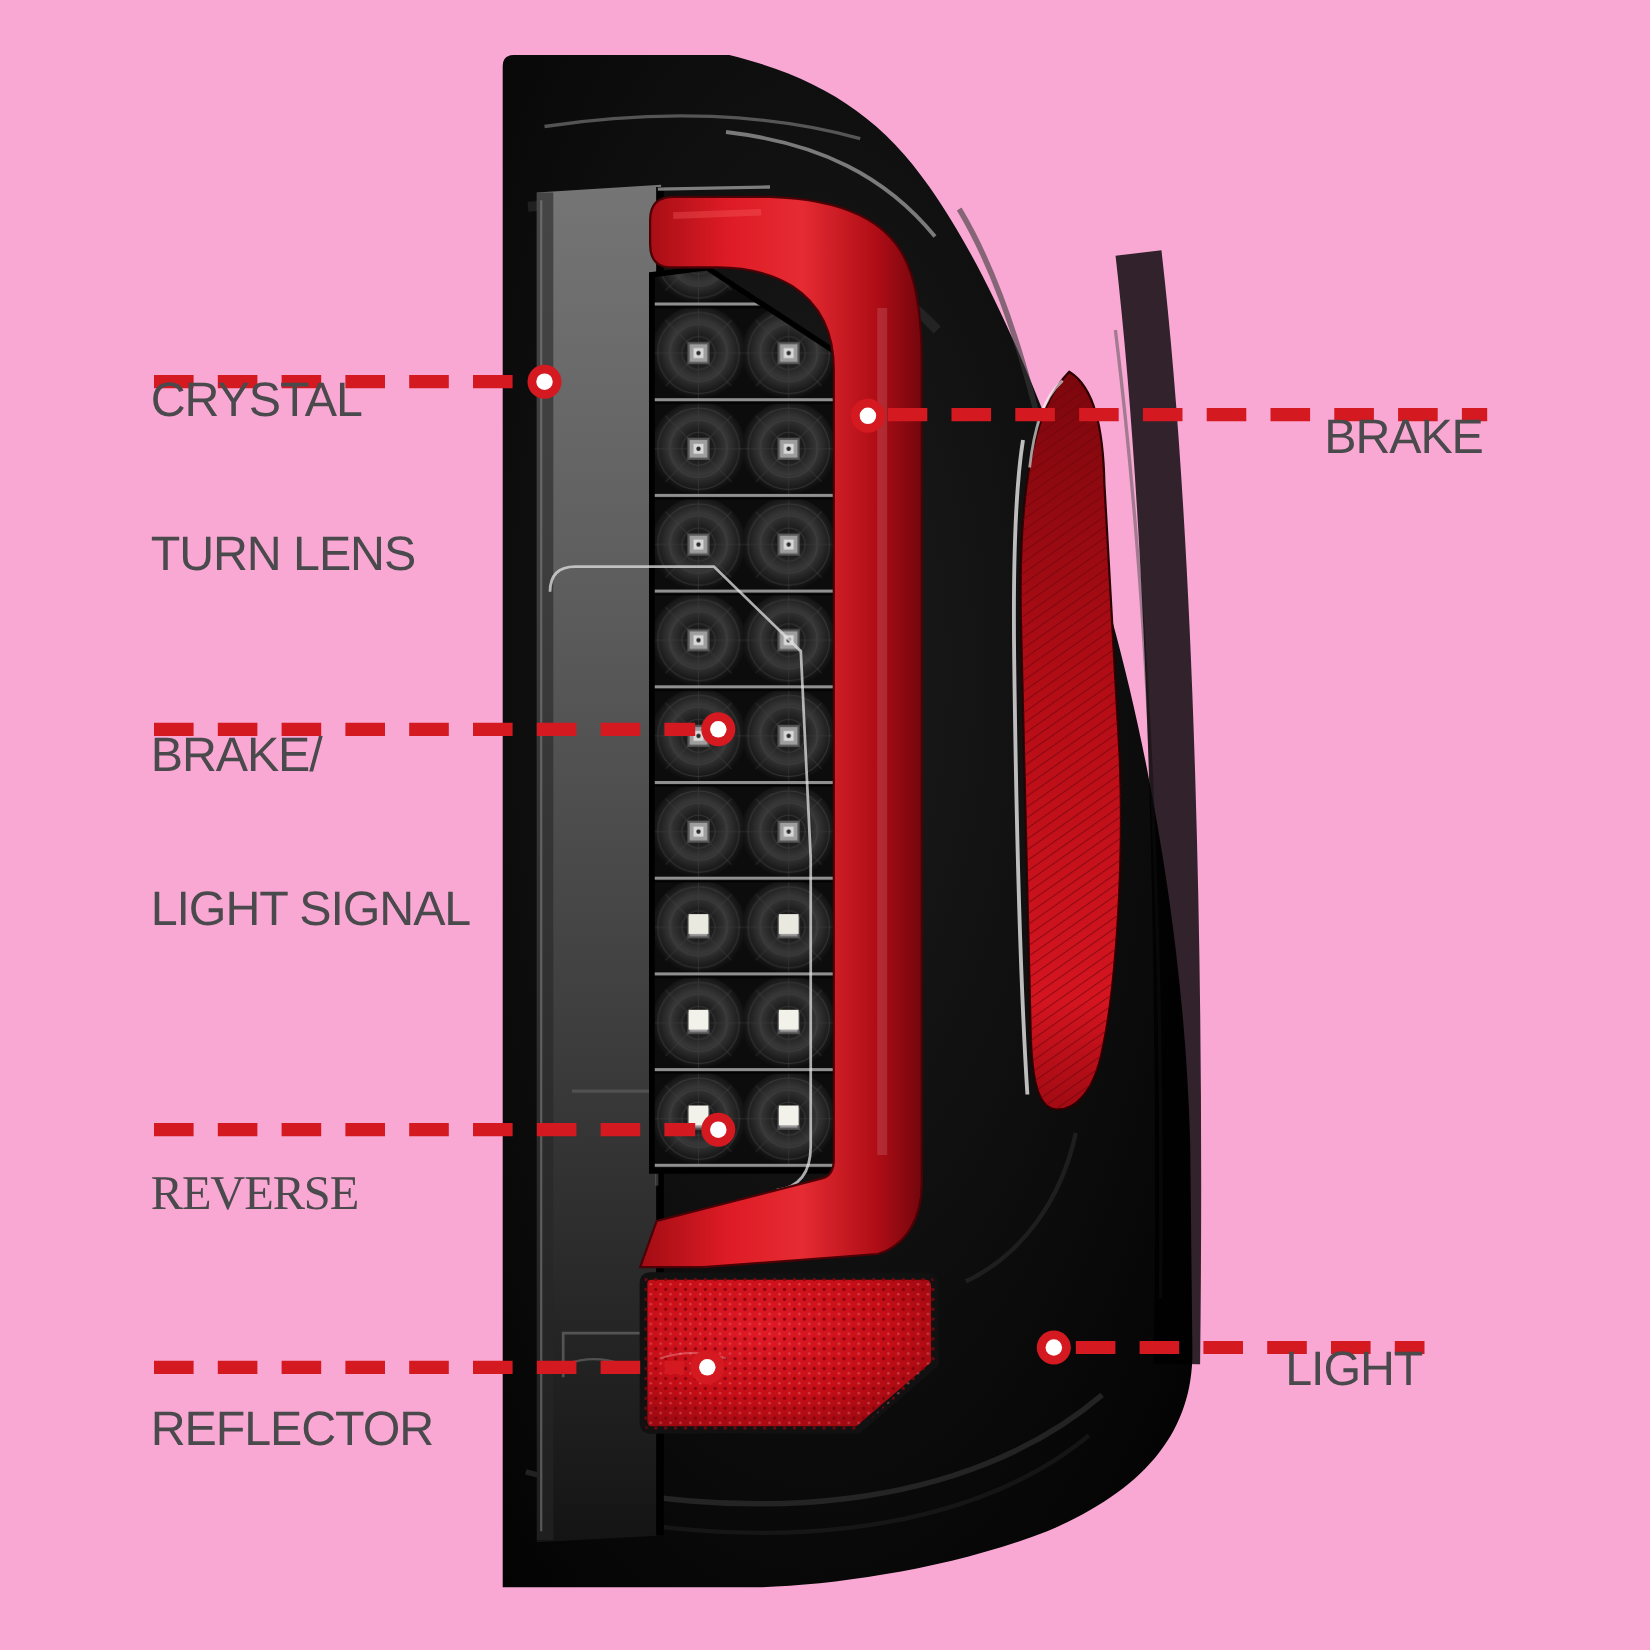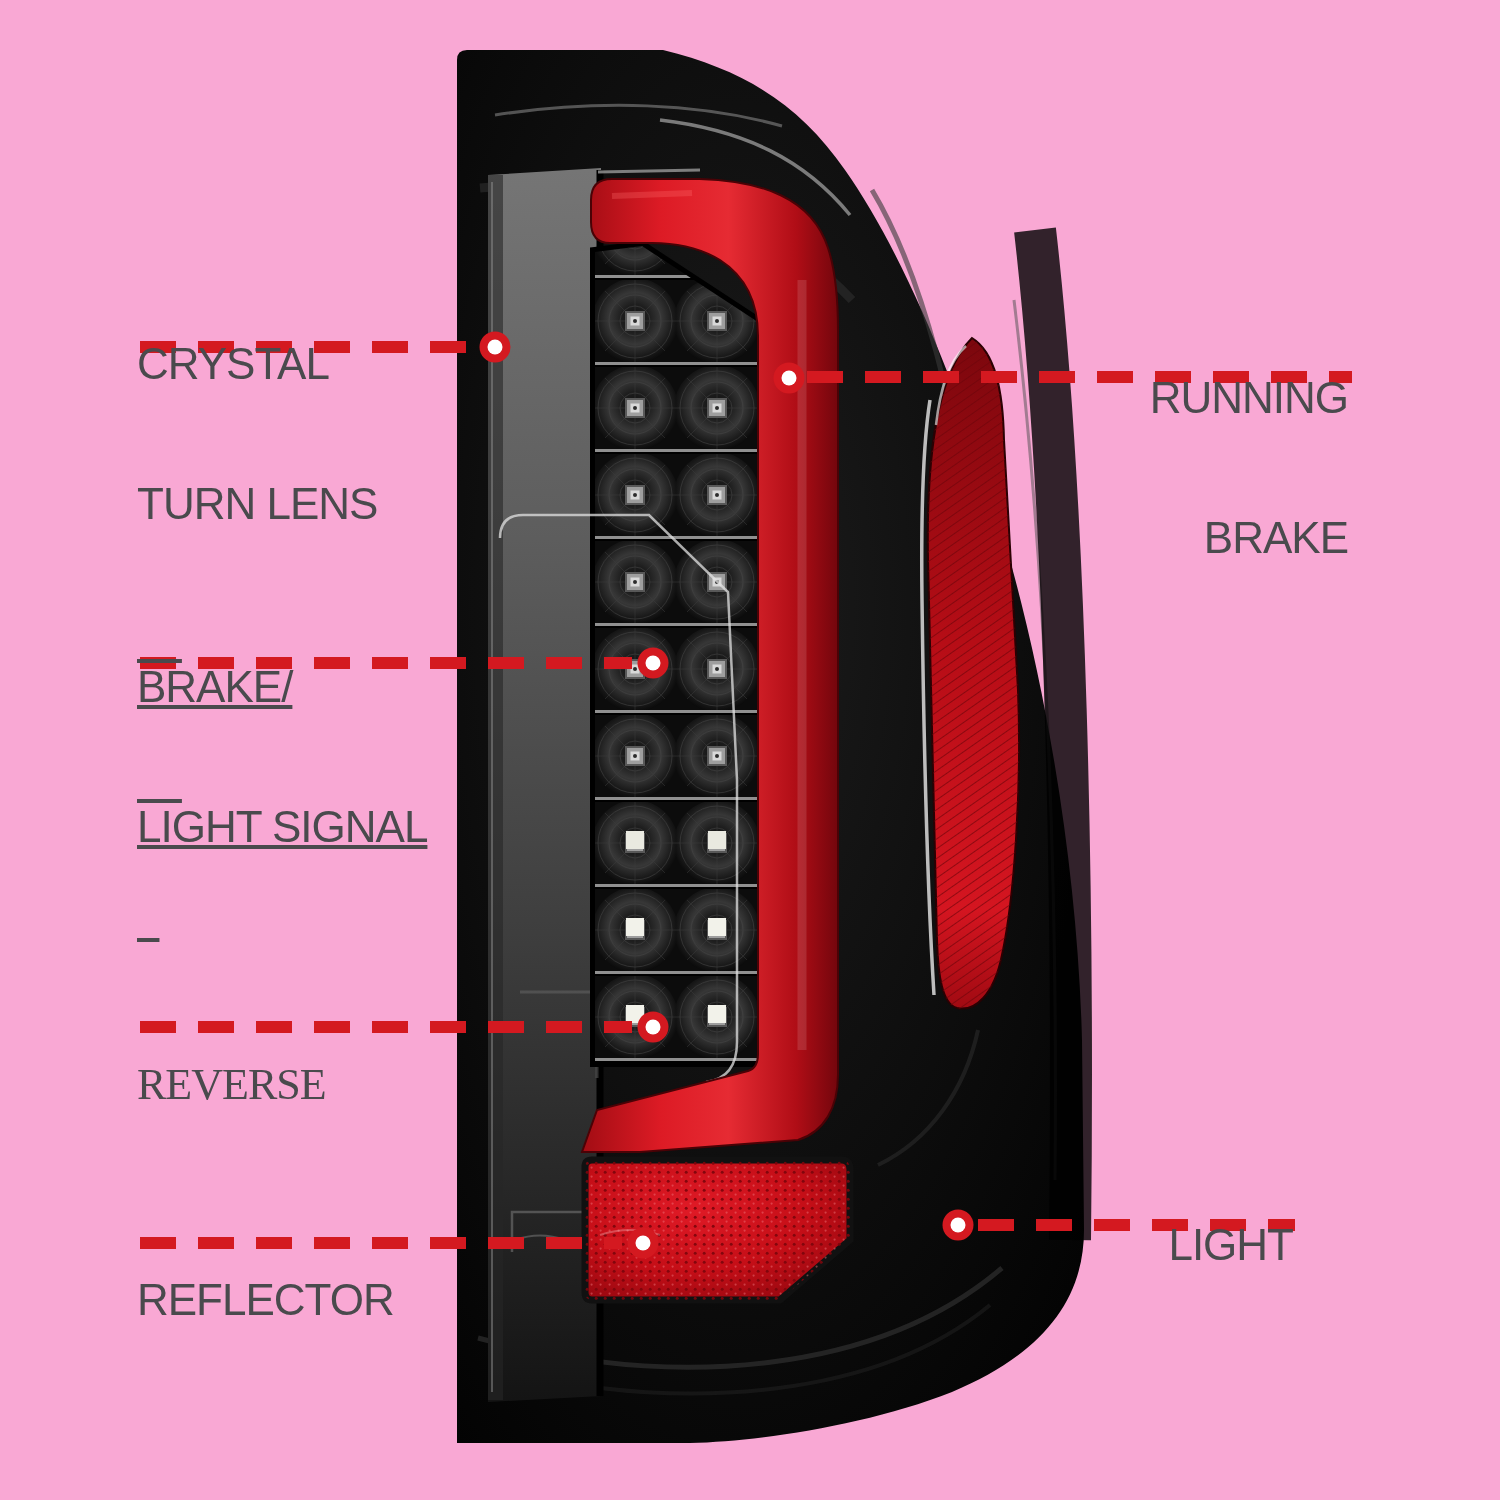--- a/index.html
+++ b/index.html
@@ -202,25 +202,24 @@
         </g>
     </g>
   </svg>
 
   <div class="label" style="left:137px;top:248px;">
     <span>CRYSTAL</span>
     <span>TURN LENS</span>
   </div>
 
   <div class="label right" style="right:152px;top:282px;">
-    <span>RUNNING</span>
     <span>BRAKE</span>
   </div>
 
-  <div class="label" style="left:137px;top:571px;text-decoration:underline;">
+  <div class="label" style="left:137px;top:571px;">
     <span>BRAKE/</span>
     <span>LIGHT SIGNAL</span>
   </div>
 
   <div class="label" style="left:137px;top:969px;font-family:Liberation Serif, serif;">
     <span>REVERSE</span>
   </div>
 
   <div class="label" style="left:137px;top:1184px;">
     <span>REFLECTOR</span>

